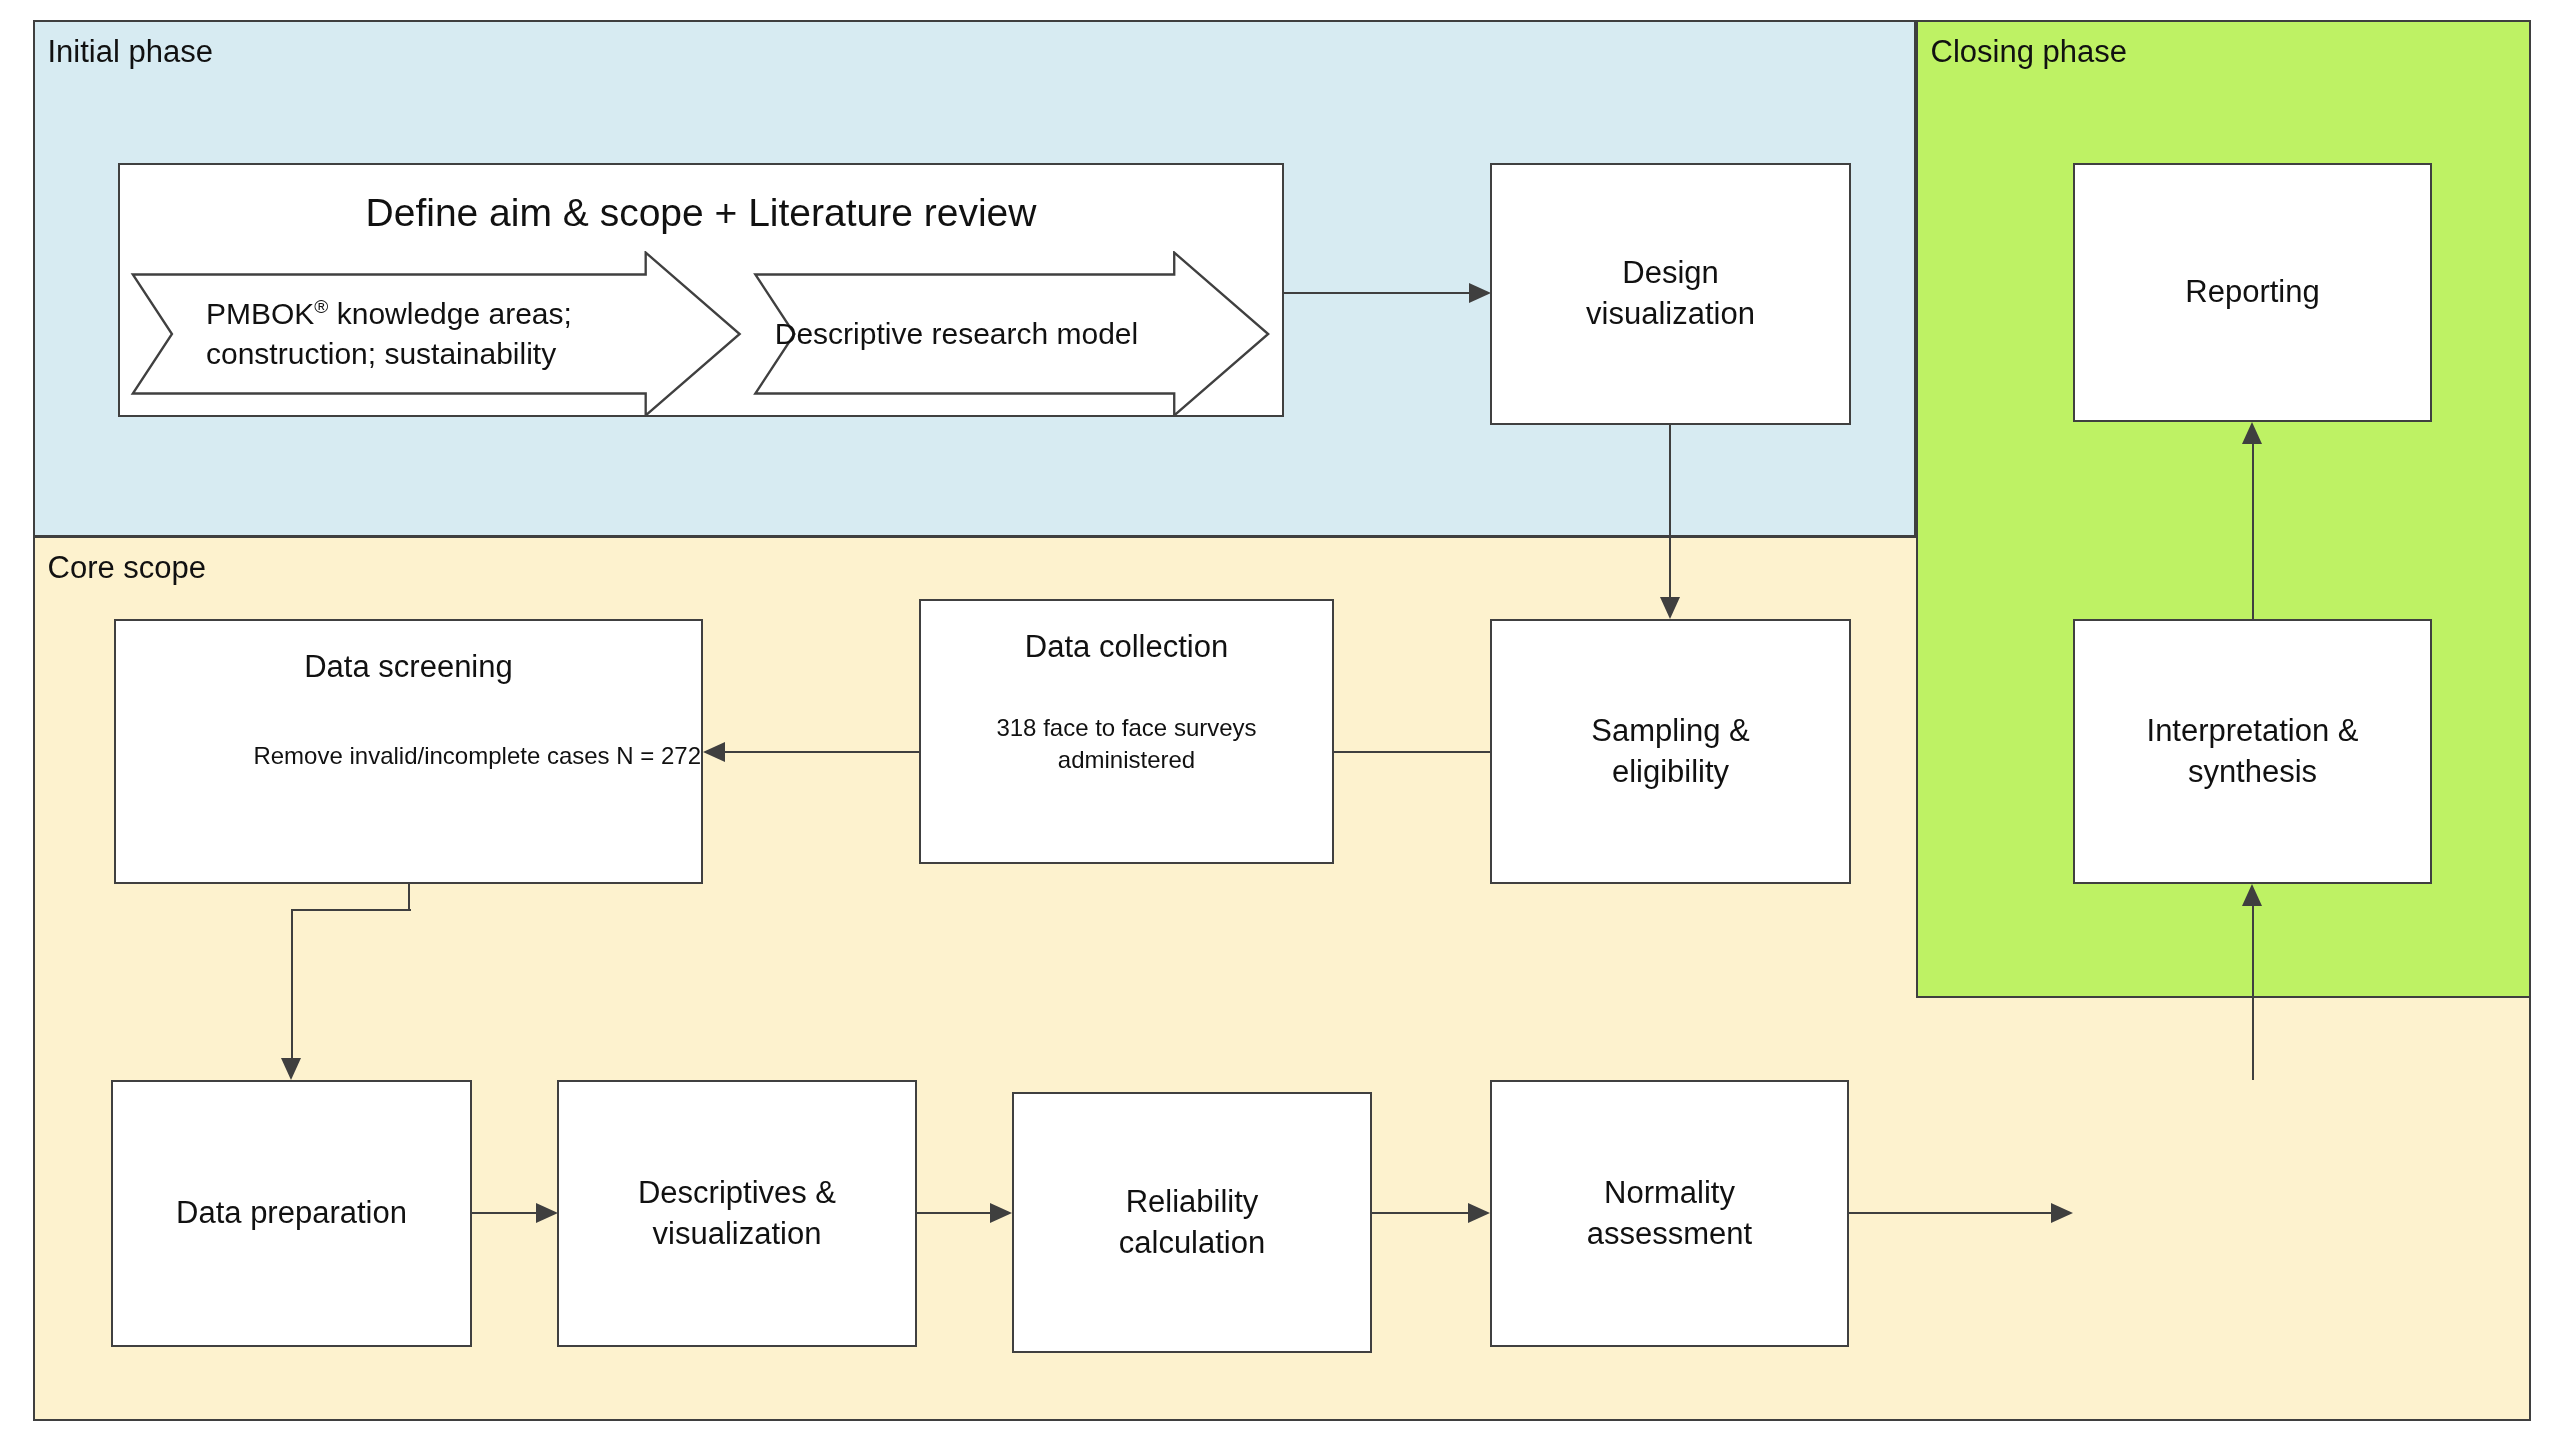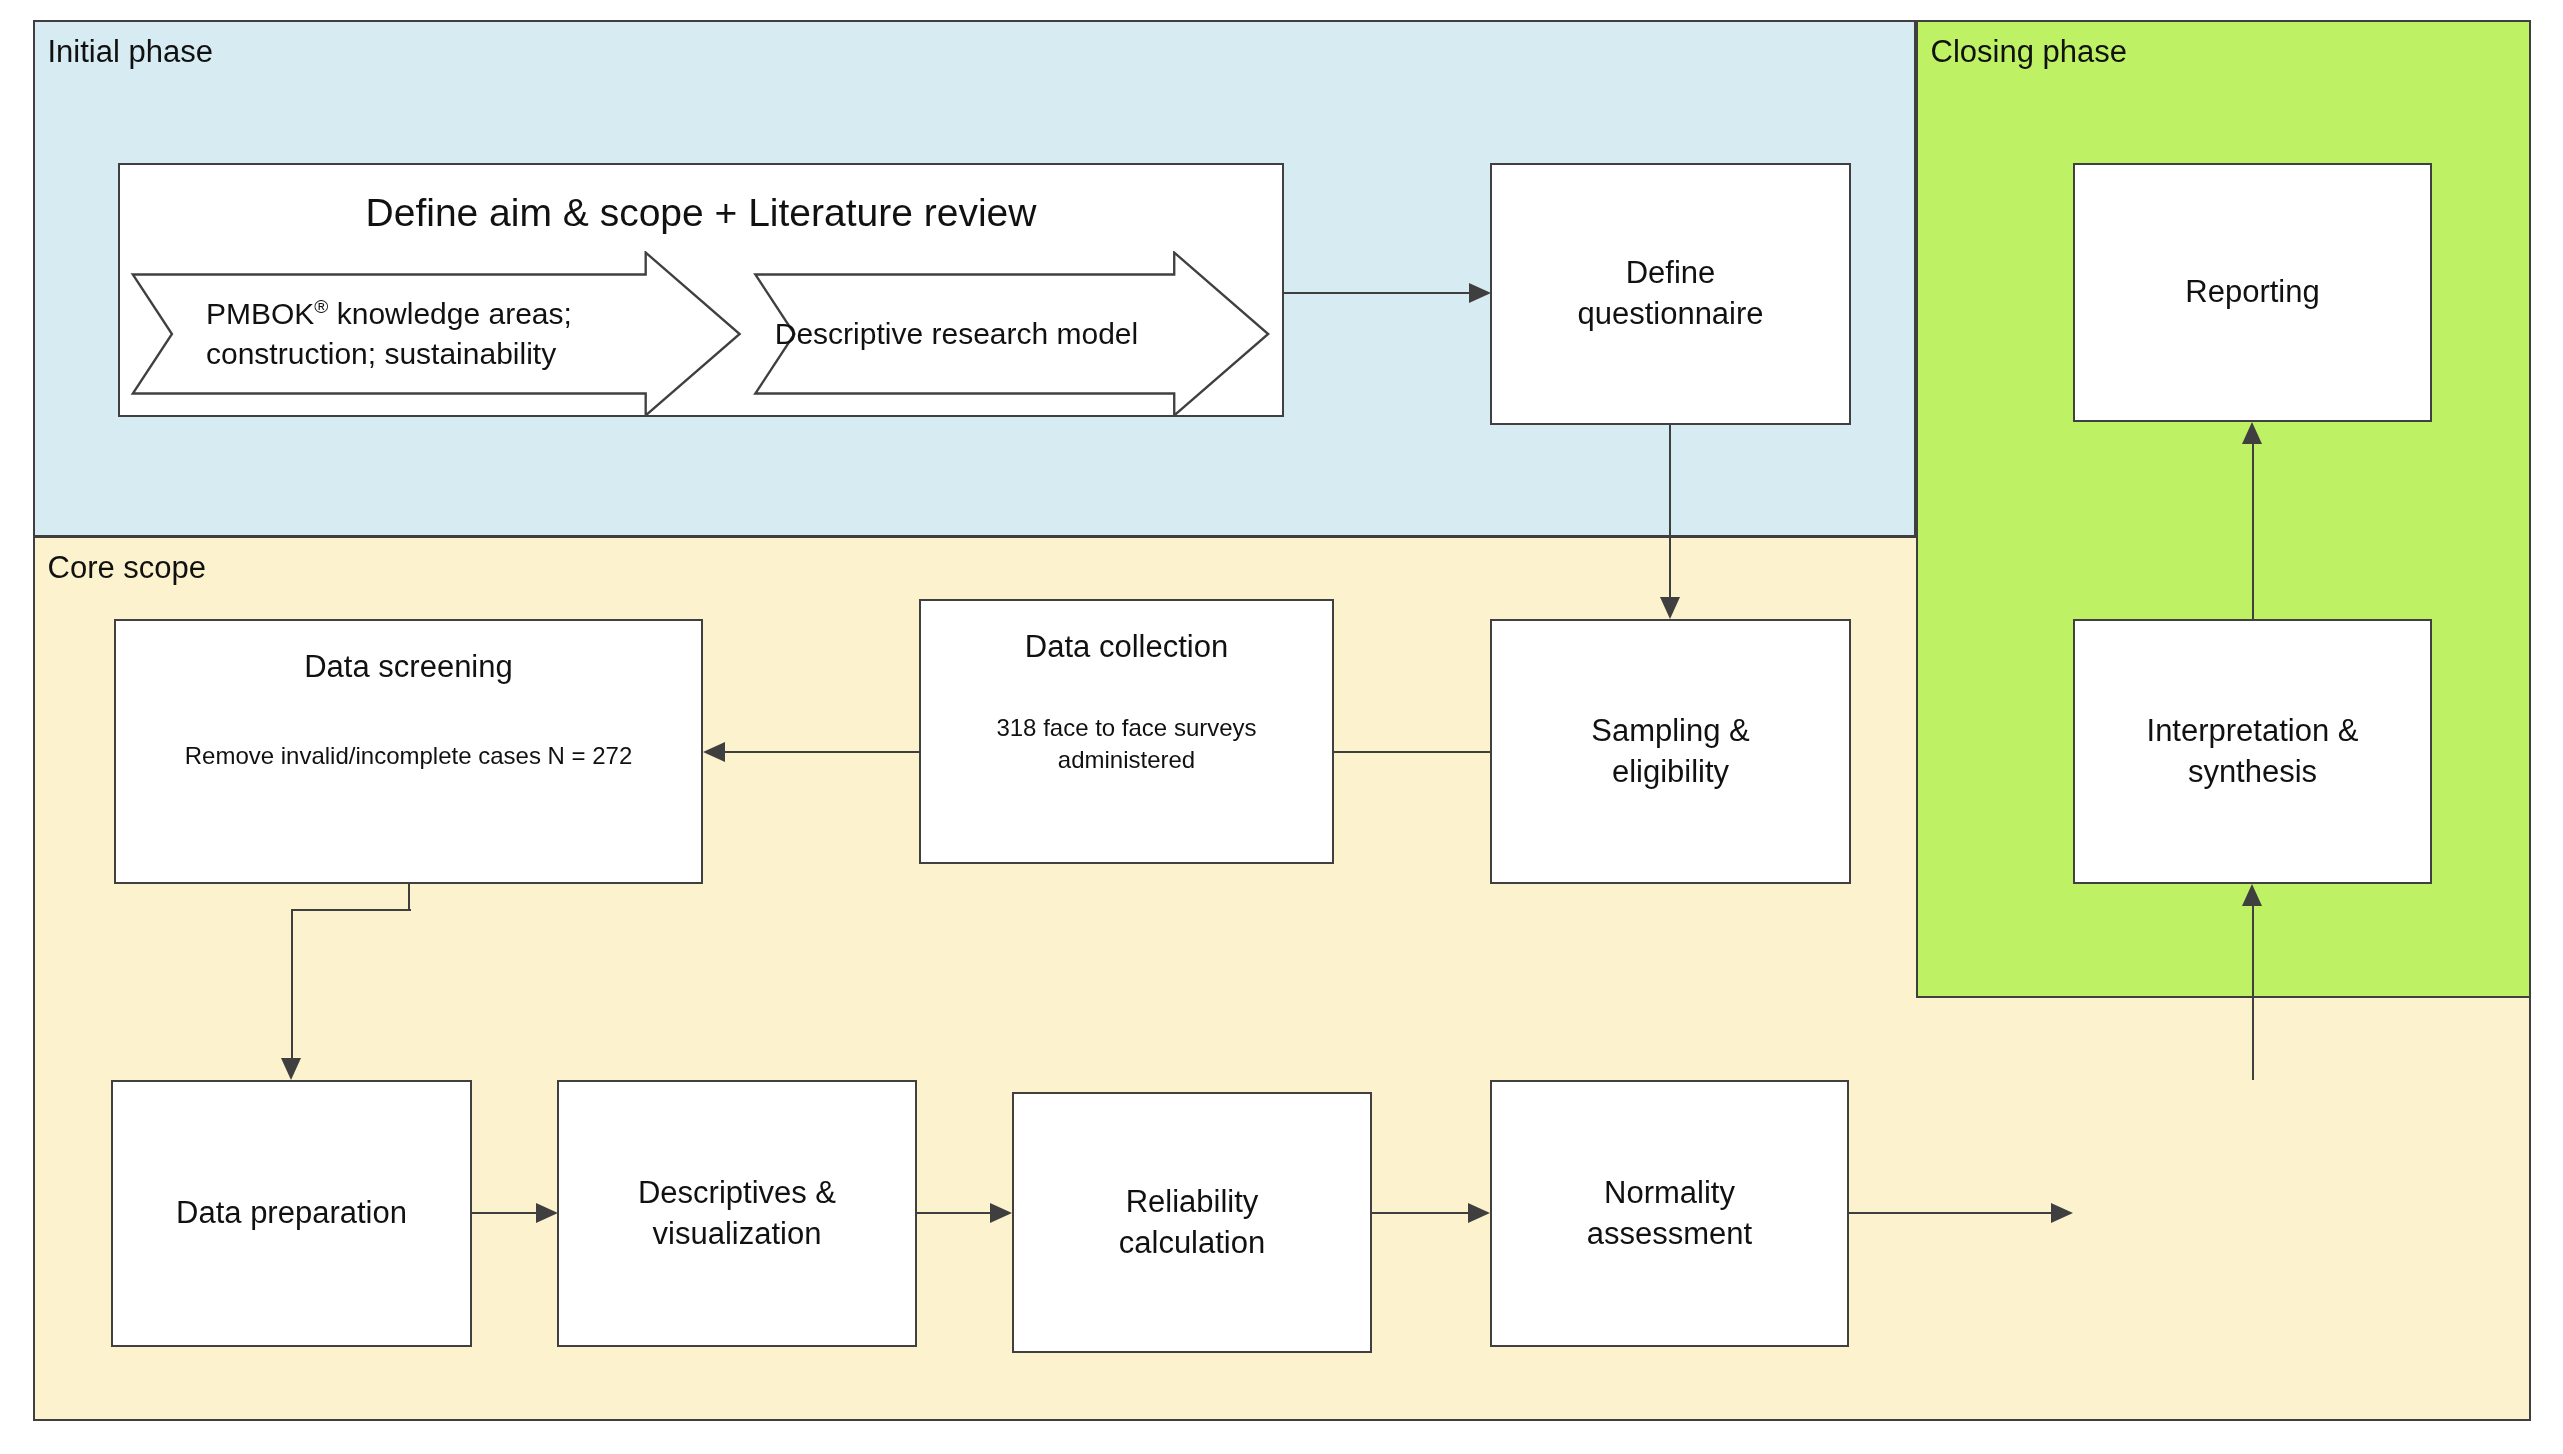--- a/index.html
+++ b/index.html
@@ -103,30 +103,30 @@
     </svg>
     <div class="chev-text two" style="left:86px;width:400px;">
       <span><span>PMBOK</span><sup>®</sup><span> knowledge areas; construction; sustainability</span></span>
     </div>
     <div class="chev-text one" style="left:627px;width:419px;">
       <span>Descriptive research model</span>
     </div>
   </div>
 
   <div class="node flex" style="left:1490px;top:163px;width:361px;height:262px;">
-    <span class="wrap" style="max-width:251px;">Define questionnaire</span>
+    <span class="wrap" style="max-width:251px;">Design visualization</span>
   </div>
 
   <div class="node flex" style="left:2073px;top:163px;width:359px;height:259px;">
     <span class="wrap">Reporting</span>
   </div>
 
   <div class="node" style="left:114px;top:619px;width:589px;height:265px;">
     <div class="node-title">Data screening</div>
-    <div class="node-sub" style="top:119px;">Remove invalid/incomplete cases N = 272</div>
+    <div class="node-sub" style="top:119px;text-align:right;">Remove invalid/incomplete cases N = 272</div>
   </div>
 
   <div class="node" style="left:919px;top:599px;width:415px;height:265px;">
     <div class="node-title">Data collection</div>
     <div class="node-sub sub-center" style="top:111px;">
       <span style="max-width:298px;">318 face to face surveys administered</span>
     </div>
   </div>
 
   <div class="node flex" style="left:1490px;top:619px;width:361px;height:265px;">

